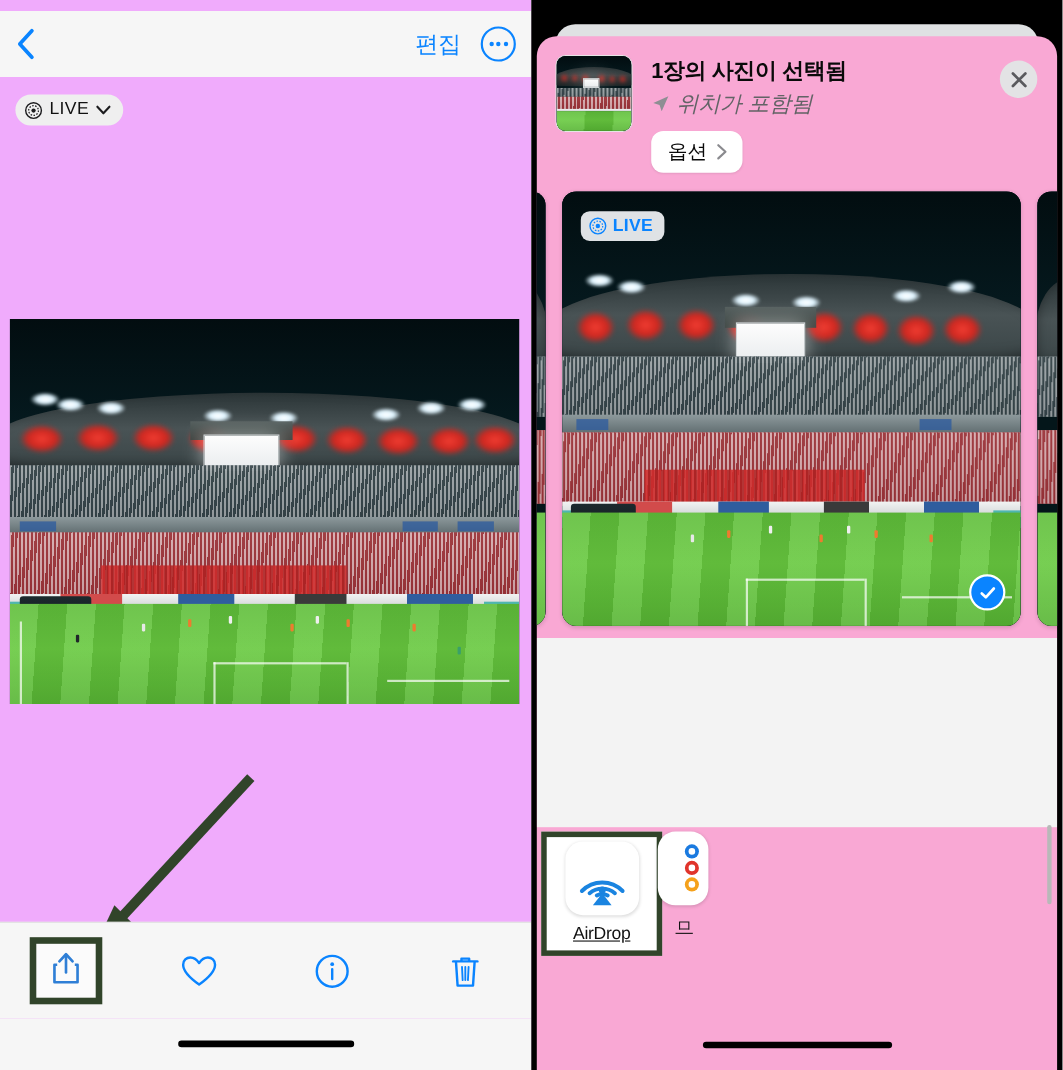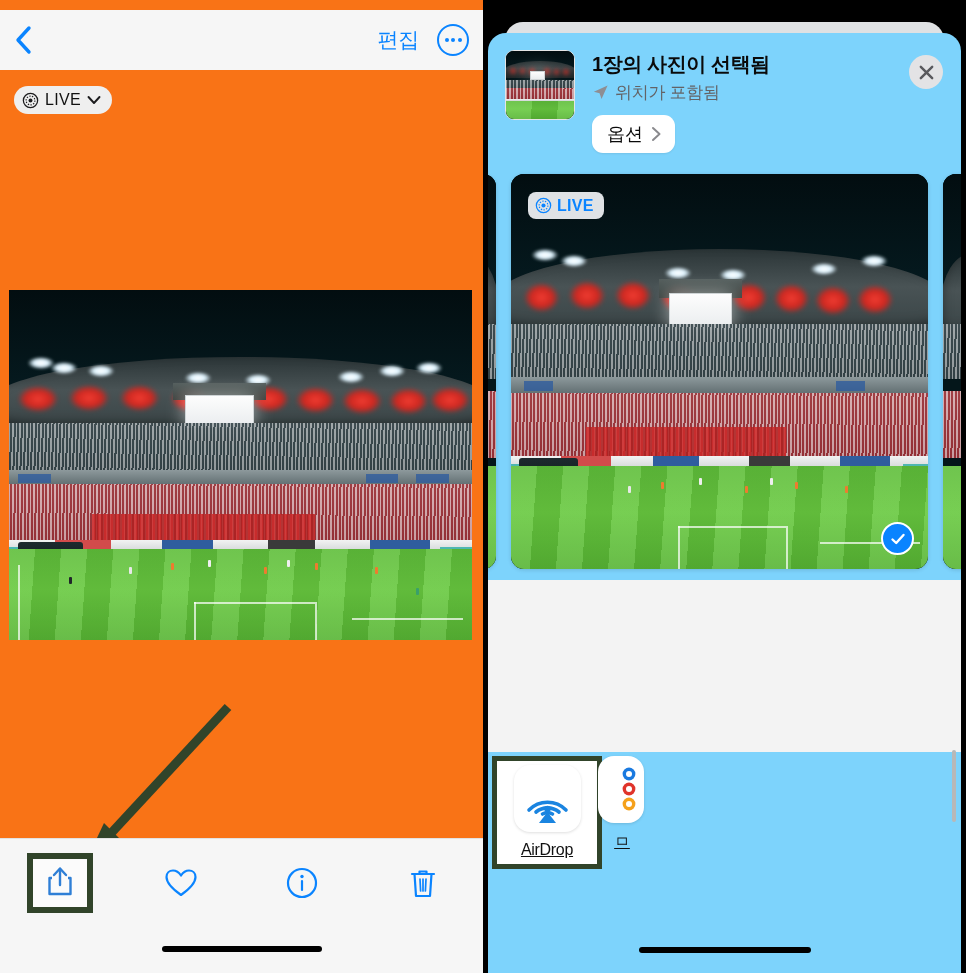--- a/index.html
+++ b/index.html
@@ -6,21 +6,21 @@
   html, body {
     width: 966px; height: 973px;
     font-family: "Liberation Sans", "DejaVu Sans", sans-serif;
     background: #ffffff; overflow: hidden;
   }
   #root { position: relative; width: 966px; height: 973px; display: flex; }
 
   
   .left-panel {
     position: relative; width: 483px; height: 973px;
-    background: #f97316; overflow: hidden;
+    background: #f0abfc; overflow: hidden;
   }
   .nav-bar {
     position: absolute; left: 0; top: 10px; width: 483px; height: 60px;
     background: #f6f6f6;
     display: flex; align-items: center; justify-content: space-between;
     padding: 0 14px;
   }
   .back-chevron { width: 30px; height: 34px; display: flex; align-items: center; }
   .nav-right { display: flex; align-items: center; gap: 18px; }
   .edit-label { color: #0a84ff; font-size: 21px; letter-spacing: -.3px; }
@@ -142,31 +142,31 @@
   
   .right-panel {
     position: relative; width: 483px; height: 973px; background: #000; overflow: hidden;
   }
   .sheet-back {
     position: absolute; left: 22px; top: 22px; width: 439px; height: 60px;
     background: #dfe1e3; border-radius: 18px 18px 0 0;
   }
   .sheet {
     position: absolute; left: 5px; top: 33px; width: 473px; height: 940px;
-    background: #7dd3fc; border-radius: 18px 18px 0 0; overflow: hidden;
+    background: #f9a8d4; border-radius: 18px 18px 0 0; overflow: hidden;
   }
   .sheet-header { position: relative; height: 132px; padding: 17px 16px 0 17px; display: flex; }
   .sh-thumb {
     width: 70px; height: 70px; border-radius: 9px; overflow: hidden;
     background: #05181c; position: relative; flex: none; border: 1px solid #e5e5e5;
   }
   .sh-text { margin-left: 17px; flex: 1; padding-top: 1px; }
   .sh-title { font-size: 20px; font-weight: 700; color: #0a0a0a; letter-spacing: -.4px; }
   .sh-sub { display: flex; align-items: center; gap: 6px; margin-top: 3px; }
-  .sh-sub span { font-size: 17px; color: #636366; letter-spacing: -.3px; }
+  .sh-sub span { font-size: 20px; color: #636366; letter-spacing: -.3px; font-style: italic; }
   .options-btn {
     margin-top: 11px; display: inline-flex; align-items: center; gap: 8px;
     background: #fff; border-radius: 11px; padding: 7px 13px 7px 15px;
     box-shadow: 0 1px 2px rgba(0,0,0,.08); font-size: 18px; color: #0a0a0a;
   }
   .close-btn {
     position: absolute; right: 18px; top: 22px; width: 34px; height: 34px;
     border-radius: 50%; background: #e3e3e5; display: flex;
     align-items: center; justify-content: center;
   }

